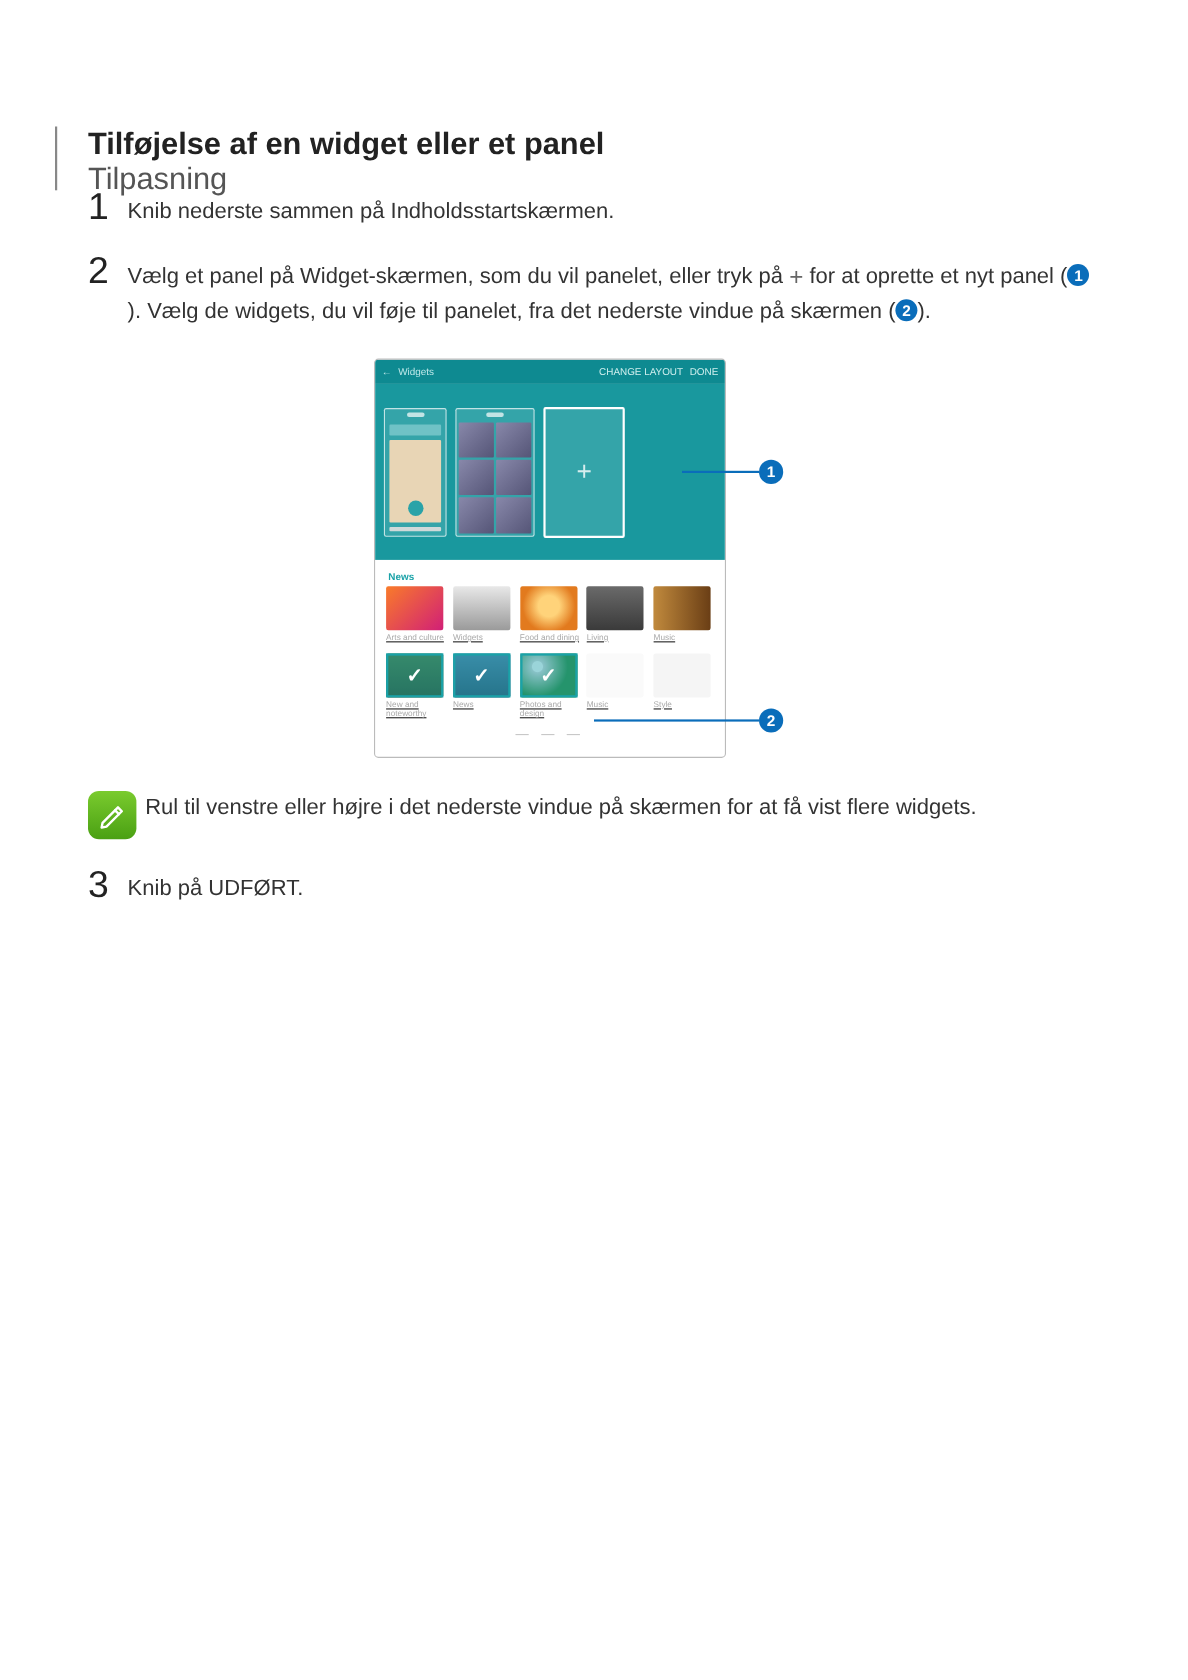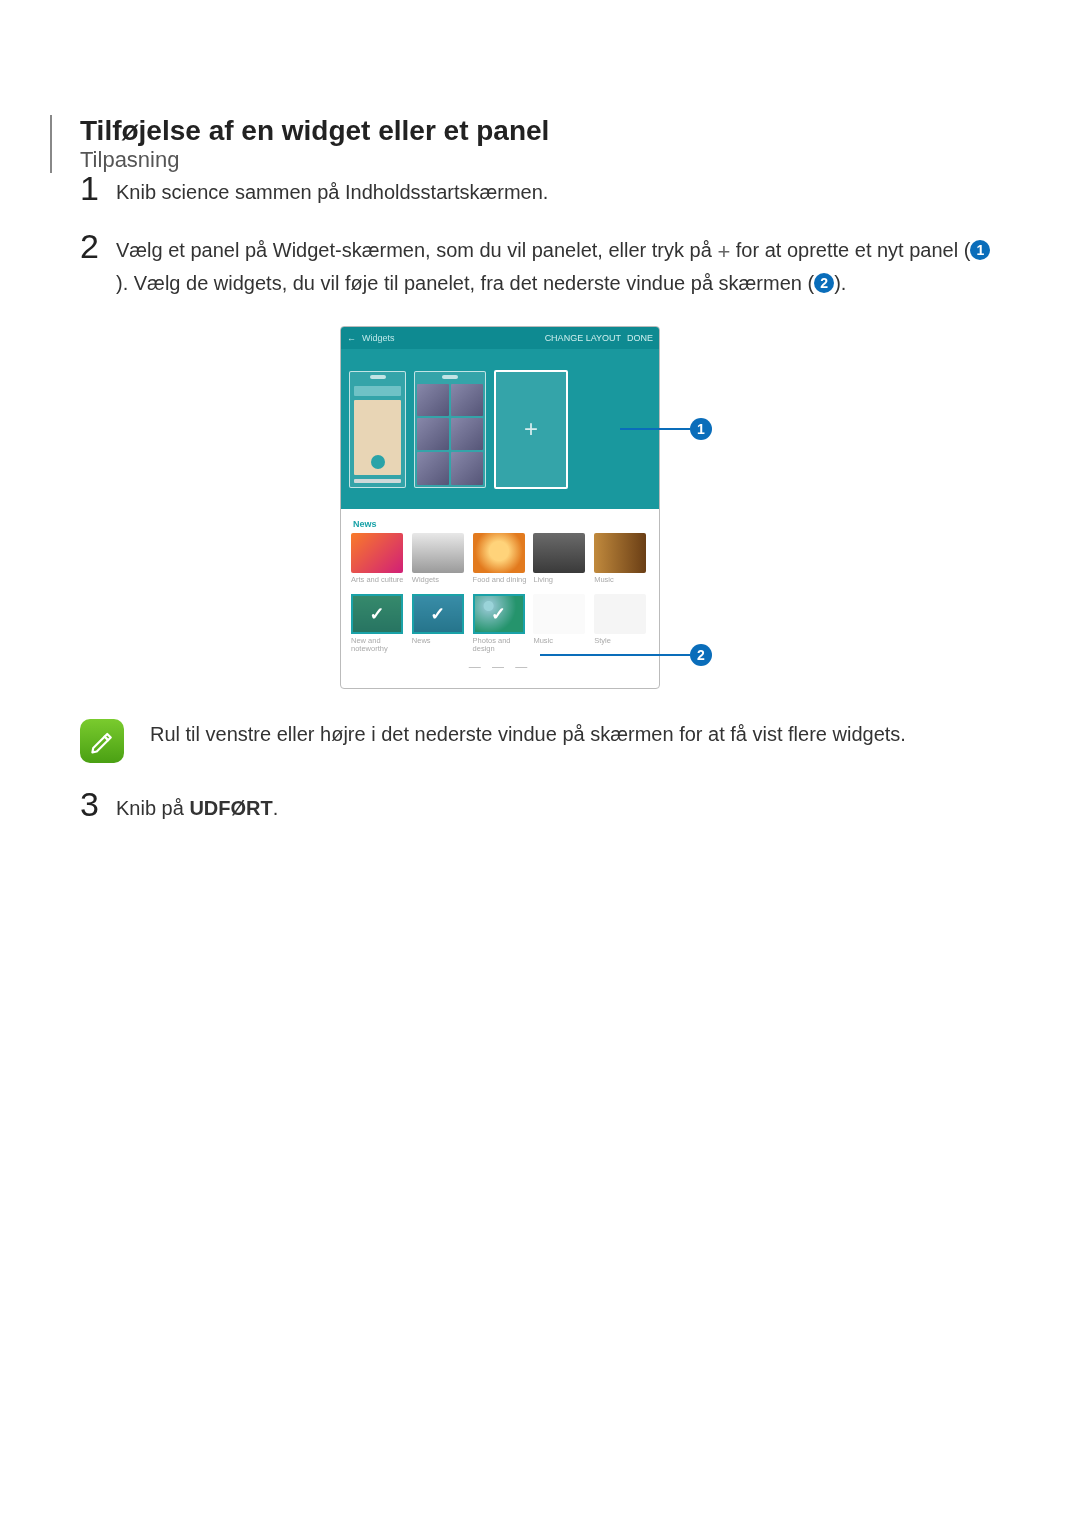--- a/index.html
+++ b/index.html
@@ -22,21 +22,21 @@
     top: 0;
     width: 2px;
     height: 58px;
     background: #888;
   }
   .breadcrumb {
     position: absolute;
     left: 80px;
     top: 32px;
     color: #555;
-    font-size: 22px;
+    font-size: 28px;
   }
   .title {
     font-weight: 700;
     font-size: 28px;
     margin-top: 115px;
     margin-bottom: 30px;
   }
   .step {
     display: flex;
     align-items: flex-start;
@@ -159,21 +159,21 @@
   .panel.new {
     border: 2px solid #fff;
     display:flex; align-items:center; justify-content:center;
   }
   .widgets-area { padding: 8px 6px 14px; }
   .cat-label {
     color: #1aa2a8; font-size: 9px; font-weight:700;
     margin: 2px 6px 4px;
   }
   .widget-row { display:flex; gap: 6px; margin-bottom: 2px; padding: 0 4px; }
-  .widget-cell { width: 56px; }
+  .widget-cell { width: 56px; text-decoration: underline; }
   .widget-thumb {
     width: 52px; height: 40px; border-radius:2px;
     background: linear-gradient(135deg,#bbb,#777);
     position: relative;
   }
   .widget-thumb.selected::after {
     content:"✓";
     position:absolute; inset:0;
     background: rgba(30,160,170,0.45);
     color:#fff; font-size:18px; font-weight:700;
@@ -205,47 +205,47 @@
   .callout { position:absolute; display:flex; align-items:center; }
   .callout .line { height:2px; background:#0a6dba; }
   .callout .dot {
     width: 22px; height: 22px; border-radius:50%;
     background:#0a6dba; color:#fff; font-weight:700; font-size:14px;
     display:flex; align-items:center; justify-content:center;
   }
 
   .note-block {
     display:flex;
-    gap: 26px;
+    gap: 8px;
     margin: 26px 0 30px;
     align-items: flex-start;
     text-align: right;
   }
   .note-icon {
     width: 44px; height: 44px;
     border-radius: 10px;
     background: linear-gradient(#7acb2e,#4aa013);
     display:flex; align-items:center; justify-content:center;
   }
   .note-icon svg { width:28px; height:28px; }
   .note-text { font-size:20px; line-height:1.5; color:#333; }
-  .bold { font-weight:700; }
+  .bold { font-weight:400; }
 </style>
 </head>
 <body>
 
 <div class="page">
   <div class="side-bar"></div>
   <div class="breadcrumb">Tilpasning</div>
 
   <h2 class="title">Tilføjelse af en widget eller et panel</h2>
 
   <div class="step">
     <div class="step-num">1</div>
-    <div class="step-body">Knib science sammen på Indholdsstartskærmen.</div>
+    <div class="step-body">Knib nederste sammen på Indholdsstartskærmen.</div>
   </div>
 
   <div class="step">
     <div class="step-num">2</div>
     <div class="step-body">
       <span>Vælg et panel på Widget-skærmen, som du vil panelet, eller tryk på </span><span class="inline-plus">+</span><span> for at oprette et nyt panel (</span><span class="callout-bullet">1</span><span>). Vælg de widgets, du vil føje til panelet, fra det nederste vindue på skærmen (</span><span class="callout-bullet">2</span><span>).</span>
     </div>
   </div>
 
   <div class="figure-wrap">

